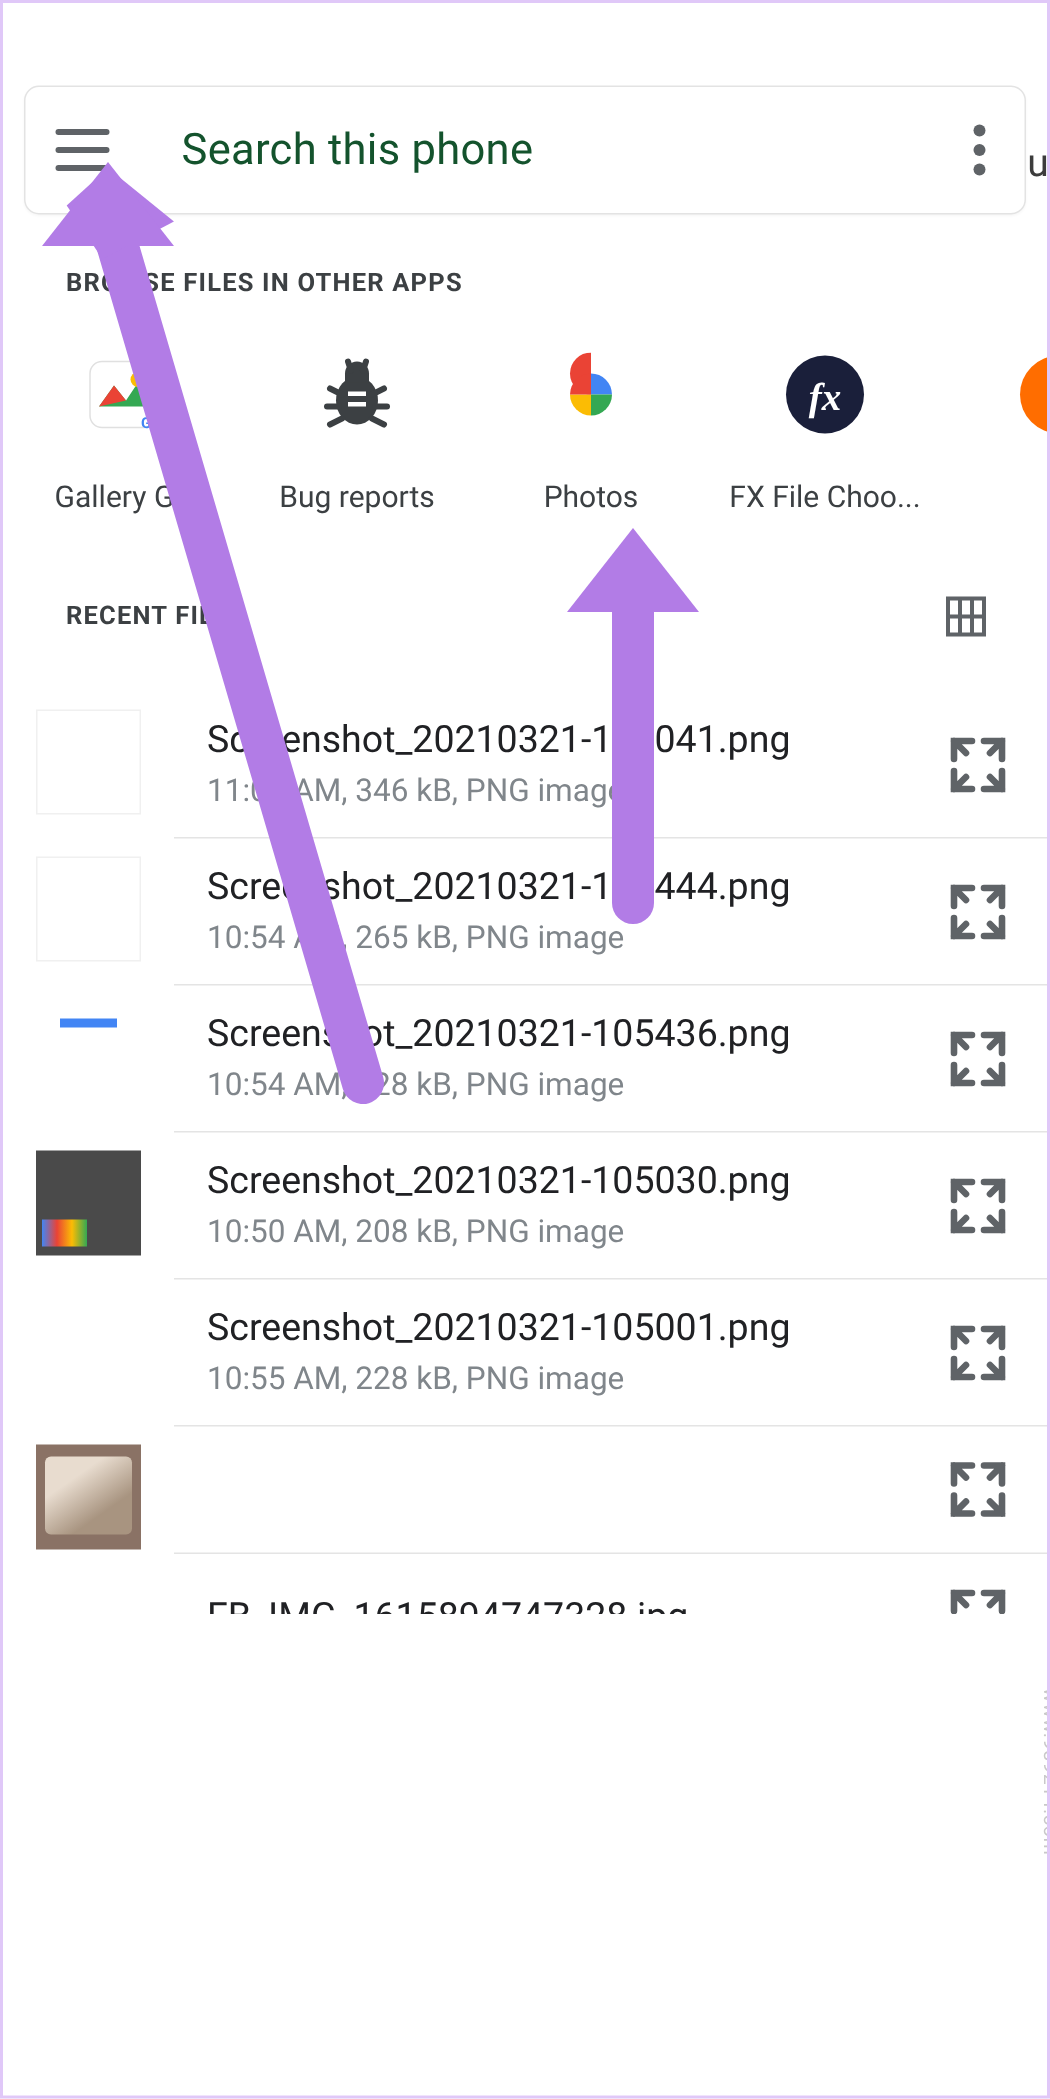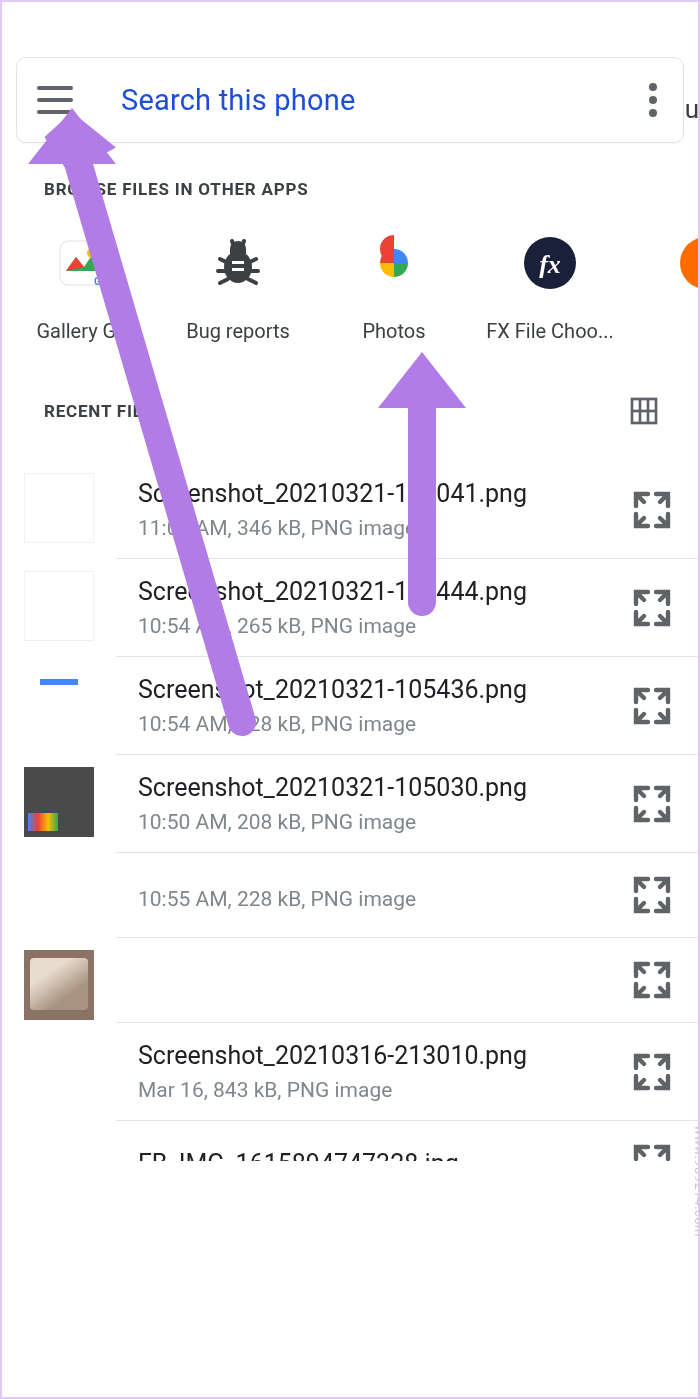--- a/index.html
+++ b/index.html
@@ -13,21 +13,21 @@
     border: 1px solid #e3e3e3;
     border-radius: 10px;
     display: flex;
     align-items: center;
     padding: 0 20px;
     box-shadow: 0 1px 2px rgba(0,0,0,0.04);
     background: #fff;
   }
   .hamburger { width: 36px; height: 28px; display: flex; flex-direction: column; justify-content: space-between; cursor: pointer; }
   .hamburger span { display: block; height: 4px; background: #5f6367; border-radius: 2px; }
-  .search-placeholder { flex: 1; margin-left: 48px; font-size: 29px; color: #1d4ed8; letter-spacing: 0.2px; }
+  .search-placeholder { flex: 1; margin-left: 48px; font-size: 29px; color: #14532d; letter-spacing: 0.2px; }
   .kebab { width: 8px; height: 34px; display: flex; flex-direction: column; justify-content: space-between; cursor: pointer; margin-right: 6px; }
   .kebab span { width: 8px; height: 8px; background: #5f6367; border-radius: 50%; }
 
   .cutoff-text {
     position: absolute; right: -10px; top: 92px; font-size: 26px; color: #3c3c3c;
   }
 
   
   .section-header {
     font-size: 17px; font-weight: 700; letter-spacing: 0.8px; color: #3c4043;
@@ -304,20 +304,21 @@
     <div class="thumb thumb-list" style="top:12px;">
       <span></span>
         <span></span>
         <span></span>
         <span></span>
         <span></span>
         <span></span>
     </div>
     <div class="file-row">
       <div class="texts">
+        <div class="file-name">Screenshot_20210321-105001.png</div>
         <div class="file-meta">10:55 AM, 228 kB, PNG image</div>
       </div>
       <div class="expand-btn">
         <svg viewBox="0 0 24 24" fill="none" stroke="#5f6367" stroke-width="2.2" stroke-linecap="round">
           <path d="M4 10 L4 4 L10 4 M8 8 L4 4"></path>
             <path d="M20 10 L20 4 L14 4 M16 8 L20 4"></path>
           <path d="M4 14 L4 20 L10 20 M8 16 L4 20"></path>
             <path d="M20 14 L20 20 L14 20 M16 16 L20 20"></path>
         </svg>
       </div>
@@ -341,34 +342,20 @@
   </div>
 
   <div class="file-row-outer">
     <div class="thumb thumb-list" style="top:12px;">
       <span></span>
         <span></span>
         <span></span>
         <span></span>
         <span></span>
         <span></span>
-    </div>
-    <div class="file-row">
-      <div class="texts">
-        <div class="file-name">Screenshot_20210316-213010.png</div>
-        <div class="file-meta">Mar 16, 843 kB, PNG image</div>
-      </div>
-      <div class="expand-btn">
-        <svg viewBox="0 0 24 24" fill="none" stroke="#5f6367" stroke-width="2.2" stroke-linecap="round">
-          <path d="M4 10 L4 4 L10 4 M8 8 L4 4"></path>
-            <path d="M20 10 L20 4 L14 4 M16 8 L20 4"></path>
-          <path d="M4 14 L4 20 L10 20 M8 16 L4 20"></path>
-            <path d="M20 14 L20 20 L14 20 M16 16 L20 20"></path>
-        </svg>
-      </div>
     </div>
   </div>
 
   <div class="file-row-outer" style="height:40px;overflow:hidden;">
     <div class="file-row" style="border-bottom:none;">
       <div class="texts">
         <div class="file-name">FB_IMG_1615894747328.jpg</div>
       </div>
       <div class="expand-btn">
         <svg viewBox="0 0 24 24" fill="none" stroke="#5f6367" stroke-width="2.2" stroke-linecap="round">

